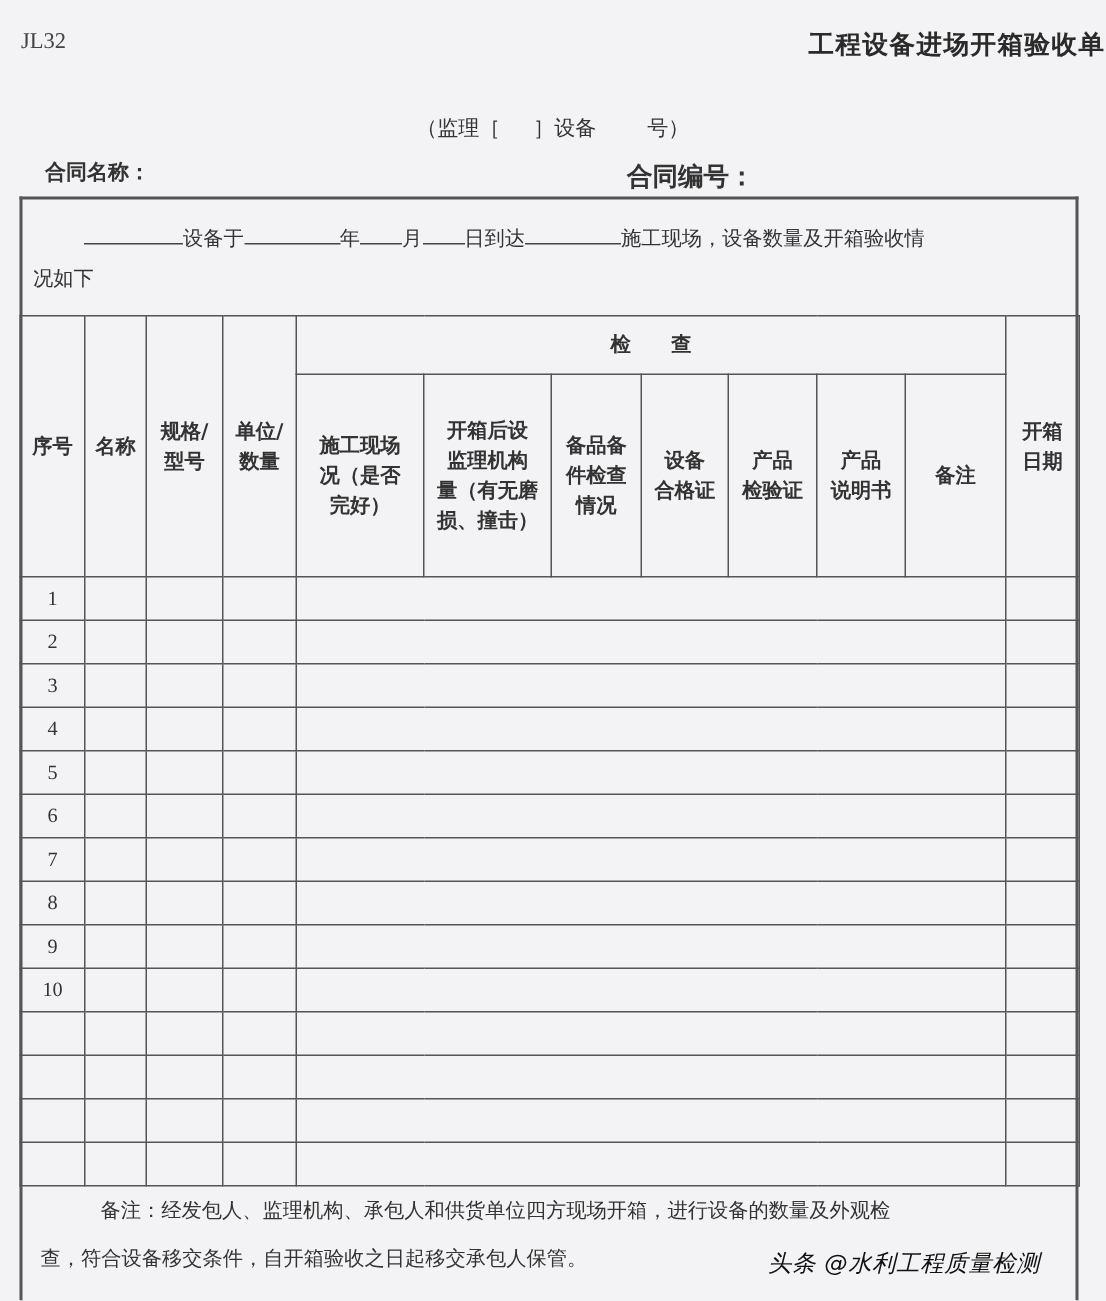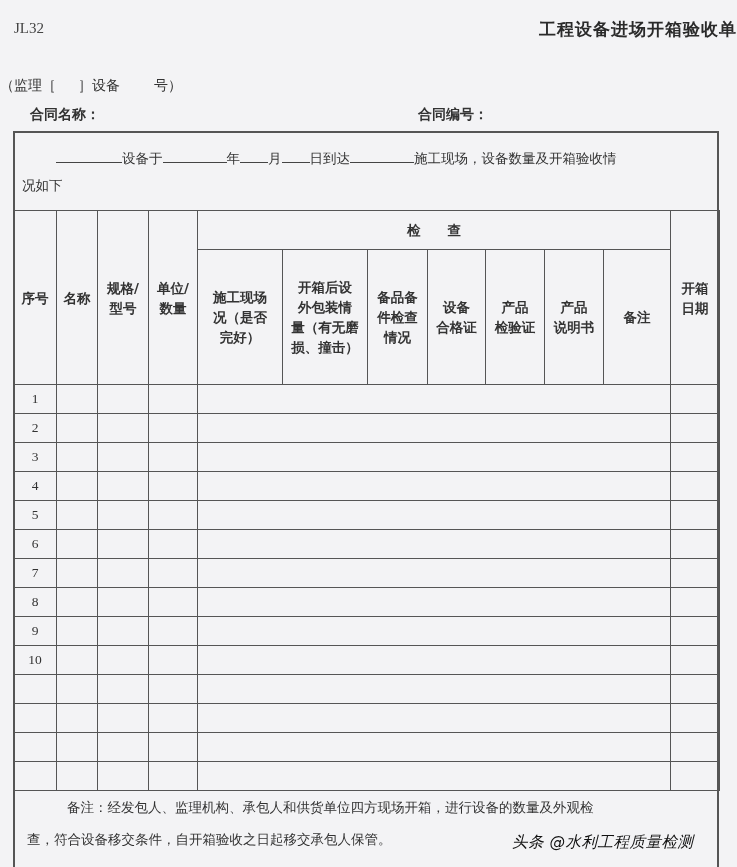--- a/index.html
+++ b/index.html
@@ -6,25 +6,25 @@
   body {
     width: 737px; height: 867px; overflow: hidden;
     background: #f3f3f5;
     font-family: "DejaVu Serif", "Liberation Serif", serif;
     color: #333;
     position: relative;
   }
   .abs { position: absolute; }
   .code { left: 14px; top: 20px; font-size: 15px; font-family: "Liberation Serif", serif; color:#444; }
   .title { left: 0; width: 737px; top: 18px; text-align: right; font-size: 17px; font-weight: bold; letter-spacing: 1px; color:#2a2a2a; font-family: "DejaVu Sans", sans-serif; }
-  .subtitle { left: 0; width: 737px; top: 77px; text-align: left; font-size: 14px; color:#333; }
+  .subtitle { left: 0; width: 737px; top: 77px; text-align: center; font-size: 14px; color:#333; }
   .subtitle .gap1 { display:inline-block; width: 22px; }
   .subtitle .gap2 { display:inline-block; width: 34px; }
   .contract-name { left: 30px; top: 106px; font-size: 14px; font-weight: bold; }
-  .contract-no { left: 418px; top: 106px; font-size: 14px; font-weight: bold; }
+  .contract-no { left: 418px; top: 106px; font-size: 17px; font-weight: bold; }
 
   .frame { left: 13px; top: 131px; width: 706px; height: 736px; border: 2px solid #555; border-bottom: none; box-sizing: border-box; }
   .intro { left: 14px; top: 132px; width: 625px; height: 78px; font-size: 13.5px; }
   .intro .l1 { position:absolute; left: 42px; top: 16px; white-space: nowrap; }
   .intro .l2 { position:absolute; left: 8px; top: 45px; }
   .blank { display:inline-block; border-bottom: 1.5px solid #444; height: 14px; vertical-align: baseline; }
 
   table.grid { position: absolute; left: 13px; top: 210px; border-collapse: collapse; table-layout: fixed; }
   table.grid td { border: 1.5px solid #555; padding: 0; text-align: center; vertical-align: middle; font-size: 13.5px; line-height: 20px; color:#333; }
   .hdr-bold { font-weight: bold; }
@@ -88,21 +88,21 @@
         </td>
     </tr>
     <tr style="height:135px">
       <td class="hdr-bold">
           <div>施工现场</div>
           <div>况（是否</div>
           <div>完好）</div>
         </td>
       <td class="hdr-bold">
           <div>开箱后设</div>
-          <div>外包装情</div>
+          <div>监理机构</div>
           <div>量（有无磨</div>
           <div>损、撞击）</div>
         </td>
       <td class="hdr-bold">
           <div>备品备</div>
           <div>件检查</div>
           <div>情况</div>
         </td>
       <td class="hdr-bold">
           <div>设备</div>

